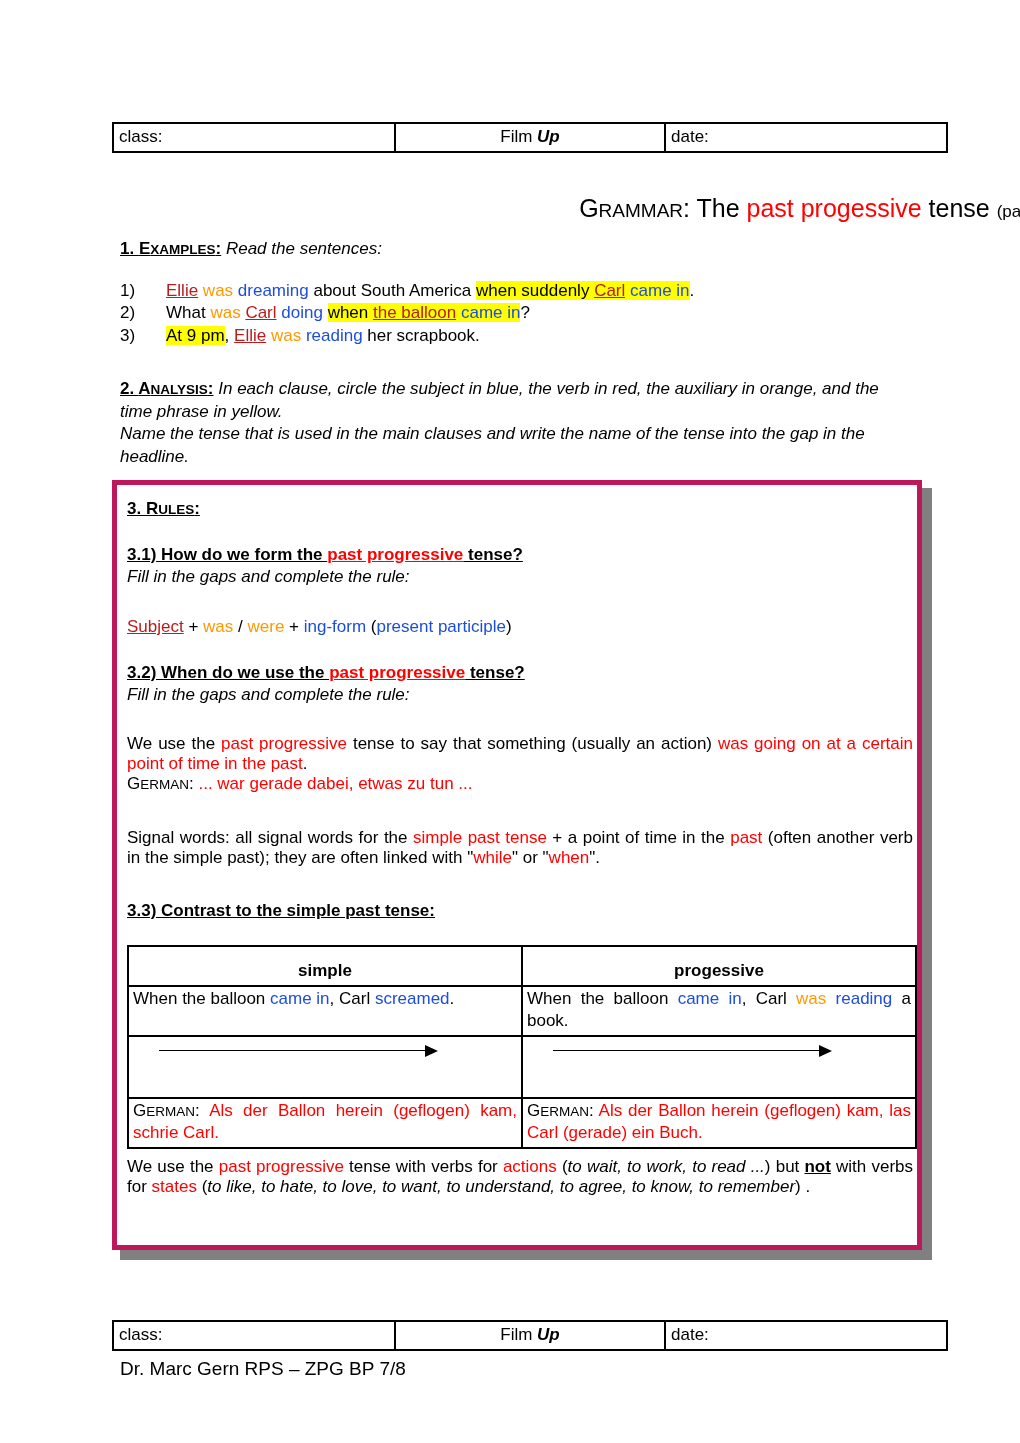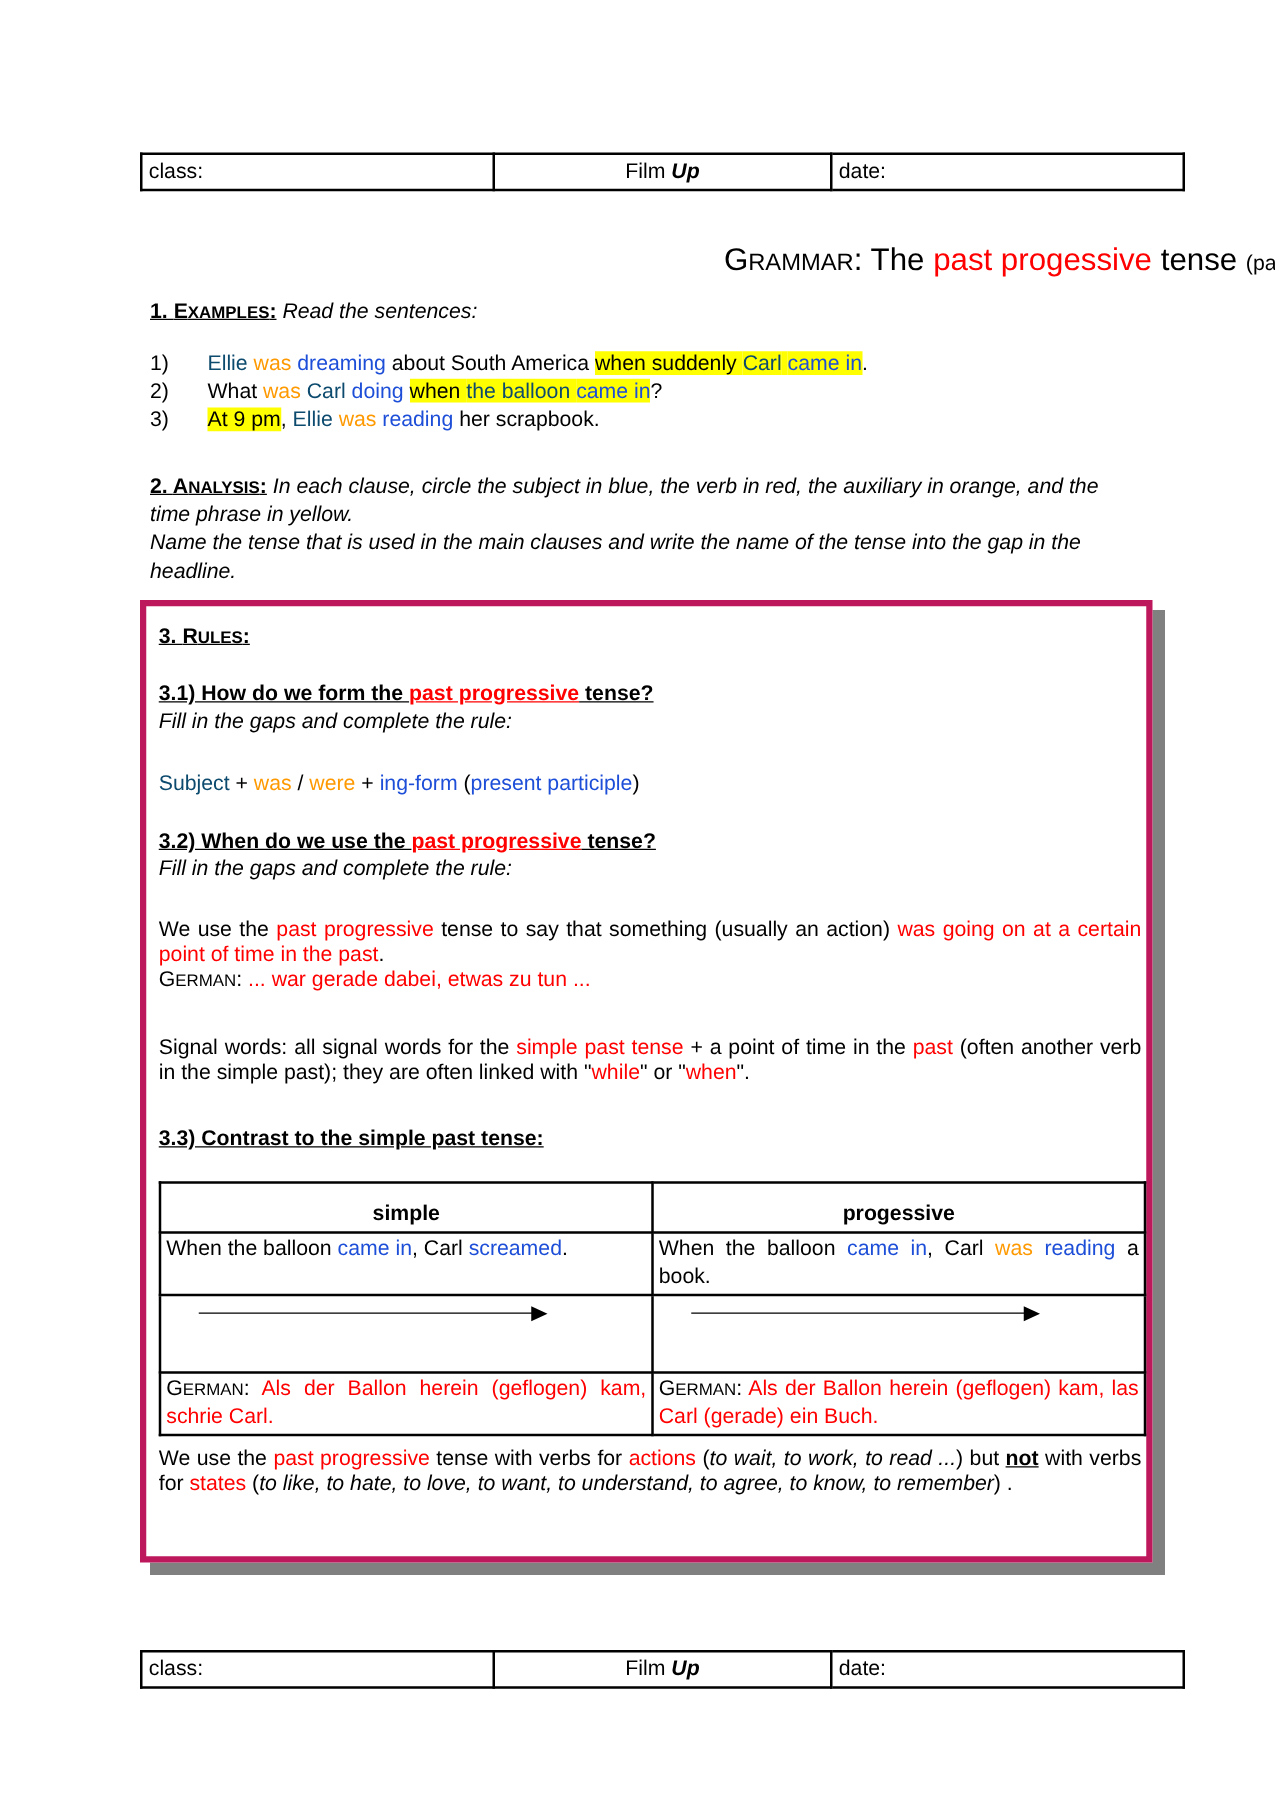--- a/index.html
+++ b/index.html
@@ -72,21 +72,21 @@
   .sec-head {
     font-weight: bold;
     text-decoration: underline;
   }
   .sc-cap { font-size: 17px; }
   .sc-rest { font-size: 13.5px; }
   .ital { font-style: italic; }
   .justify { text-align: justify; }
 
   
-  .blue    { color: #0c4a6e; }
+  .blue    { color: #b91c1c; text-decoration: underline; }
   .orange  { color: #ff9900; }
   .magenta { color: #1d4ed8; }
   .red     { color: #ff0000; }
   .hl      { background: #ffff00; }
 
   
   #examples-block { left: 120px; top: 238px; width: 800px; }
   #examples-intro { margin: 0 0 0 0; }
   .ex-list {
     margin: 19px 0 0 0;
@@ -321,14 +321,15 @@
   <table class="info-table" id="footer-table">
     <tbody>
         <tr>
       <td class="col-class"><span>class:</span></td>
       <td class="col-film"><span>Film </span><span class="film-title">Up</span></td>
       <td class="col-date"><span>date:</span></td>
     </tr>
   </tbody>
     </table>
 
+  <div id="author-line">Dr. Marc Gern RPS – ZPG BP 7/8</div>
 
 </div>
 
 </body></html>

